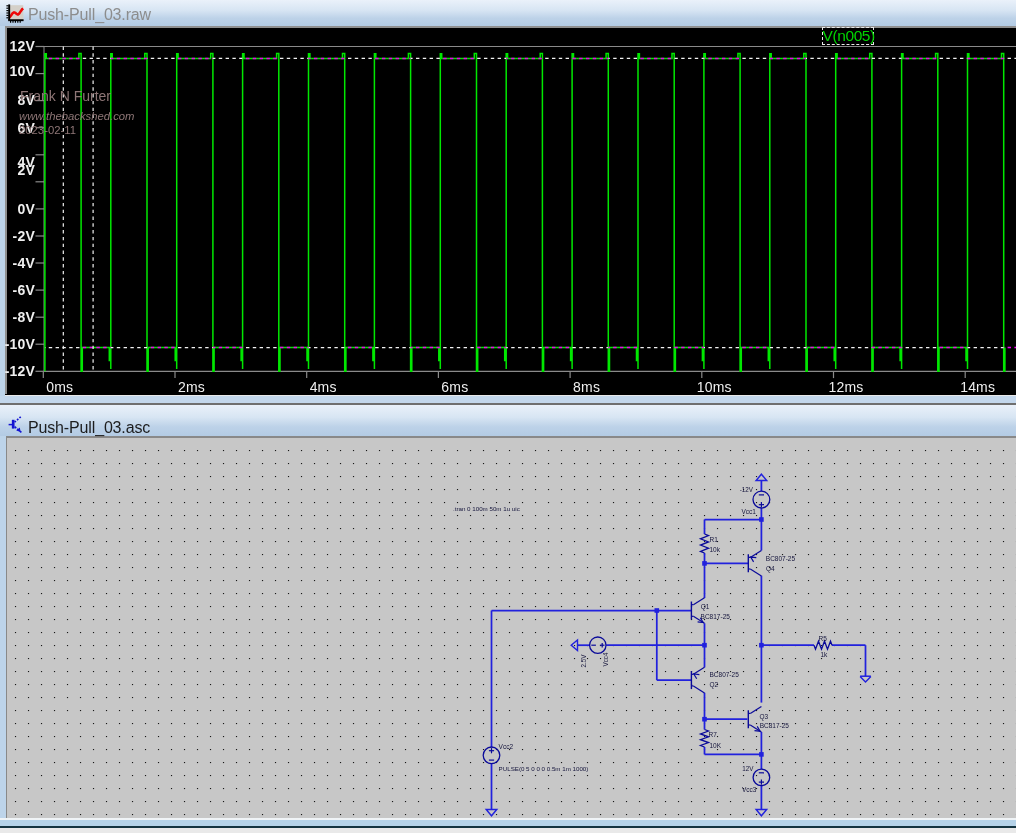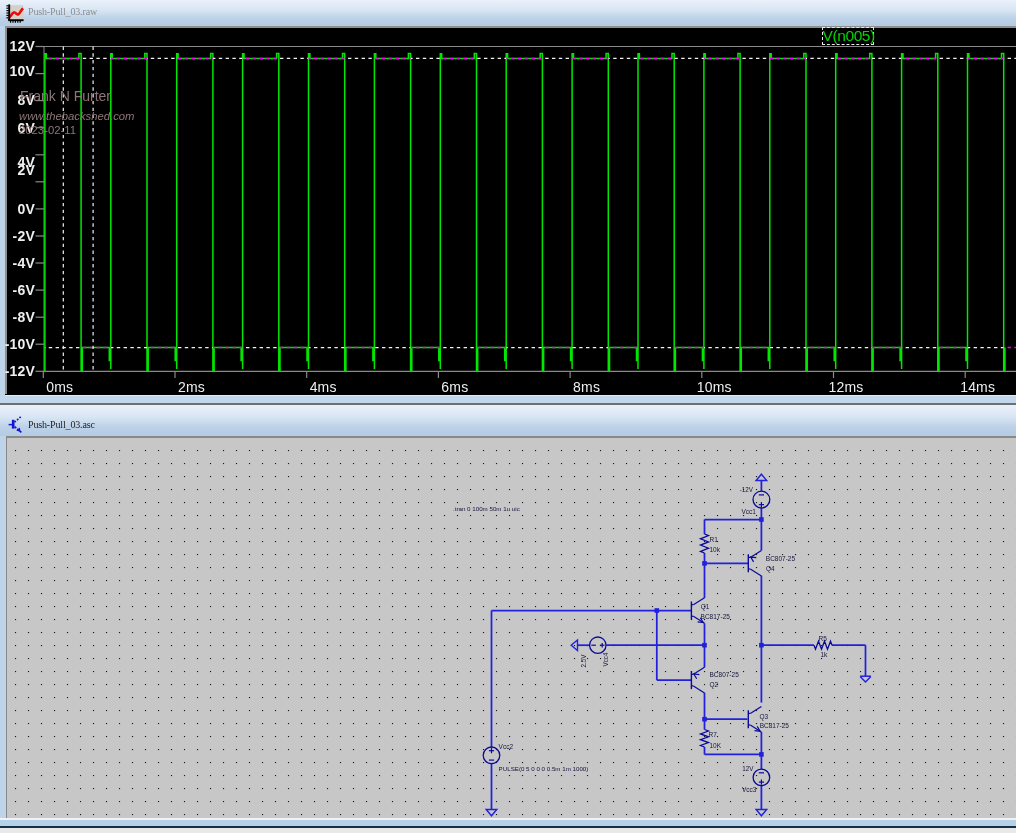--- a/index.html
+++ b/index.html
@@ -1,20 +1,20 @@
 <!DOCTYPE html>
 <html><head><meta charset="utf-8"><style>
 * { margin:0; padding:0; box-sizing:border-box; }
 body { width:1016px; height:833px; overflow:hidden; position:relative;
   font-family:"Liberation Sans", sans-serif; background:#000; }
 .titlebar { position:absolute; left:0; width:1016px;
   background:linear-gradient(#eaf1fa 0%, #d7e5f3 40%, #bdd2e8 70%, #b3cbe4 100%); }
 .t1 { top:0; height:25.6px; }
 .t2 { top:405px; height:30.7px; }
-.title-text { position:absolute; font-size:10px; letter-spacing:-0.15px; transform:translateZ(0);font-family:Liberation Serif, serif; }
+.title-text { position:absolute; font-size:16px; letter-spacing:-0.15px; transform:translateZ(0); }
 .plot1 { position:absolute; left:5.2px; top:25.6px; width:1010.8px; height:368.9px; background:#000;
   border-left:2.2px solid #8f8f8f; border-top:2.3px solid #8f8f8f; }
 .whiteline1 { position:absolute; left:5px; top:394.5px; width:1011px; height:1.5px; background:#e9e9e9; }
 .frame1 { position:absolute; left:0; top:25.6px; width:5.2px; height:370.4px; background:#bdd4ea; }
 .strip1 { position:absolute; left:0; top:396px; width:1016px; height:7.2px; background:#c3d7ec; }
 .darkline { position:absolute; left:0; top:403px; width:1016px; height:2px; background:#6f6f6f; }
 .lightline2 { position:absolute; left:0; top:435.7px; width:1016px; height:2.6px; background:#898989; }
 .pane2 { position:absolute; left:6px; top:438.3px; width:1010px; height:380px; background:#c7c7c7;
   border-left:1.6px solid #898989; }
 .frame2l { position:absolute; left:0; top:436px; width:6px; height:390px; background:#bdd4ea; }

